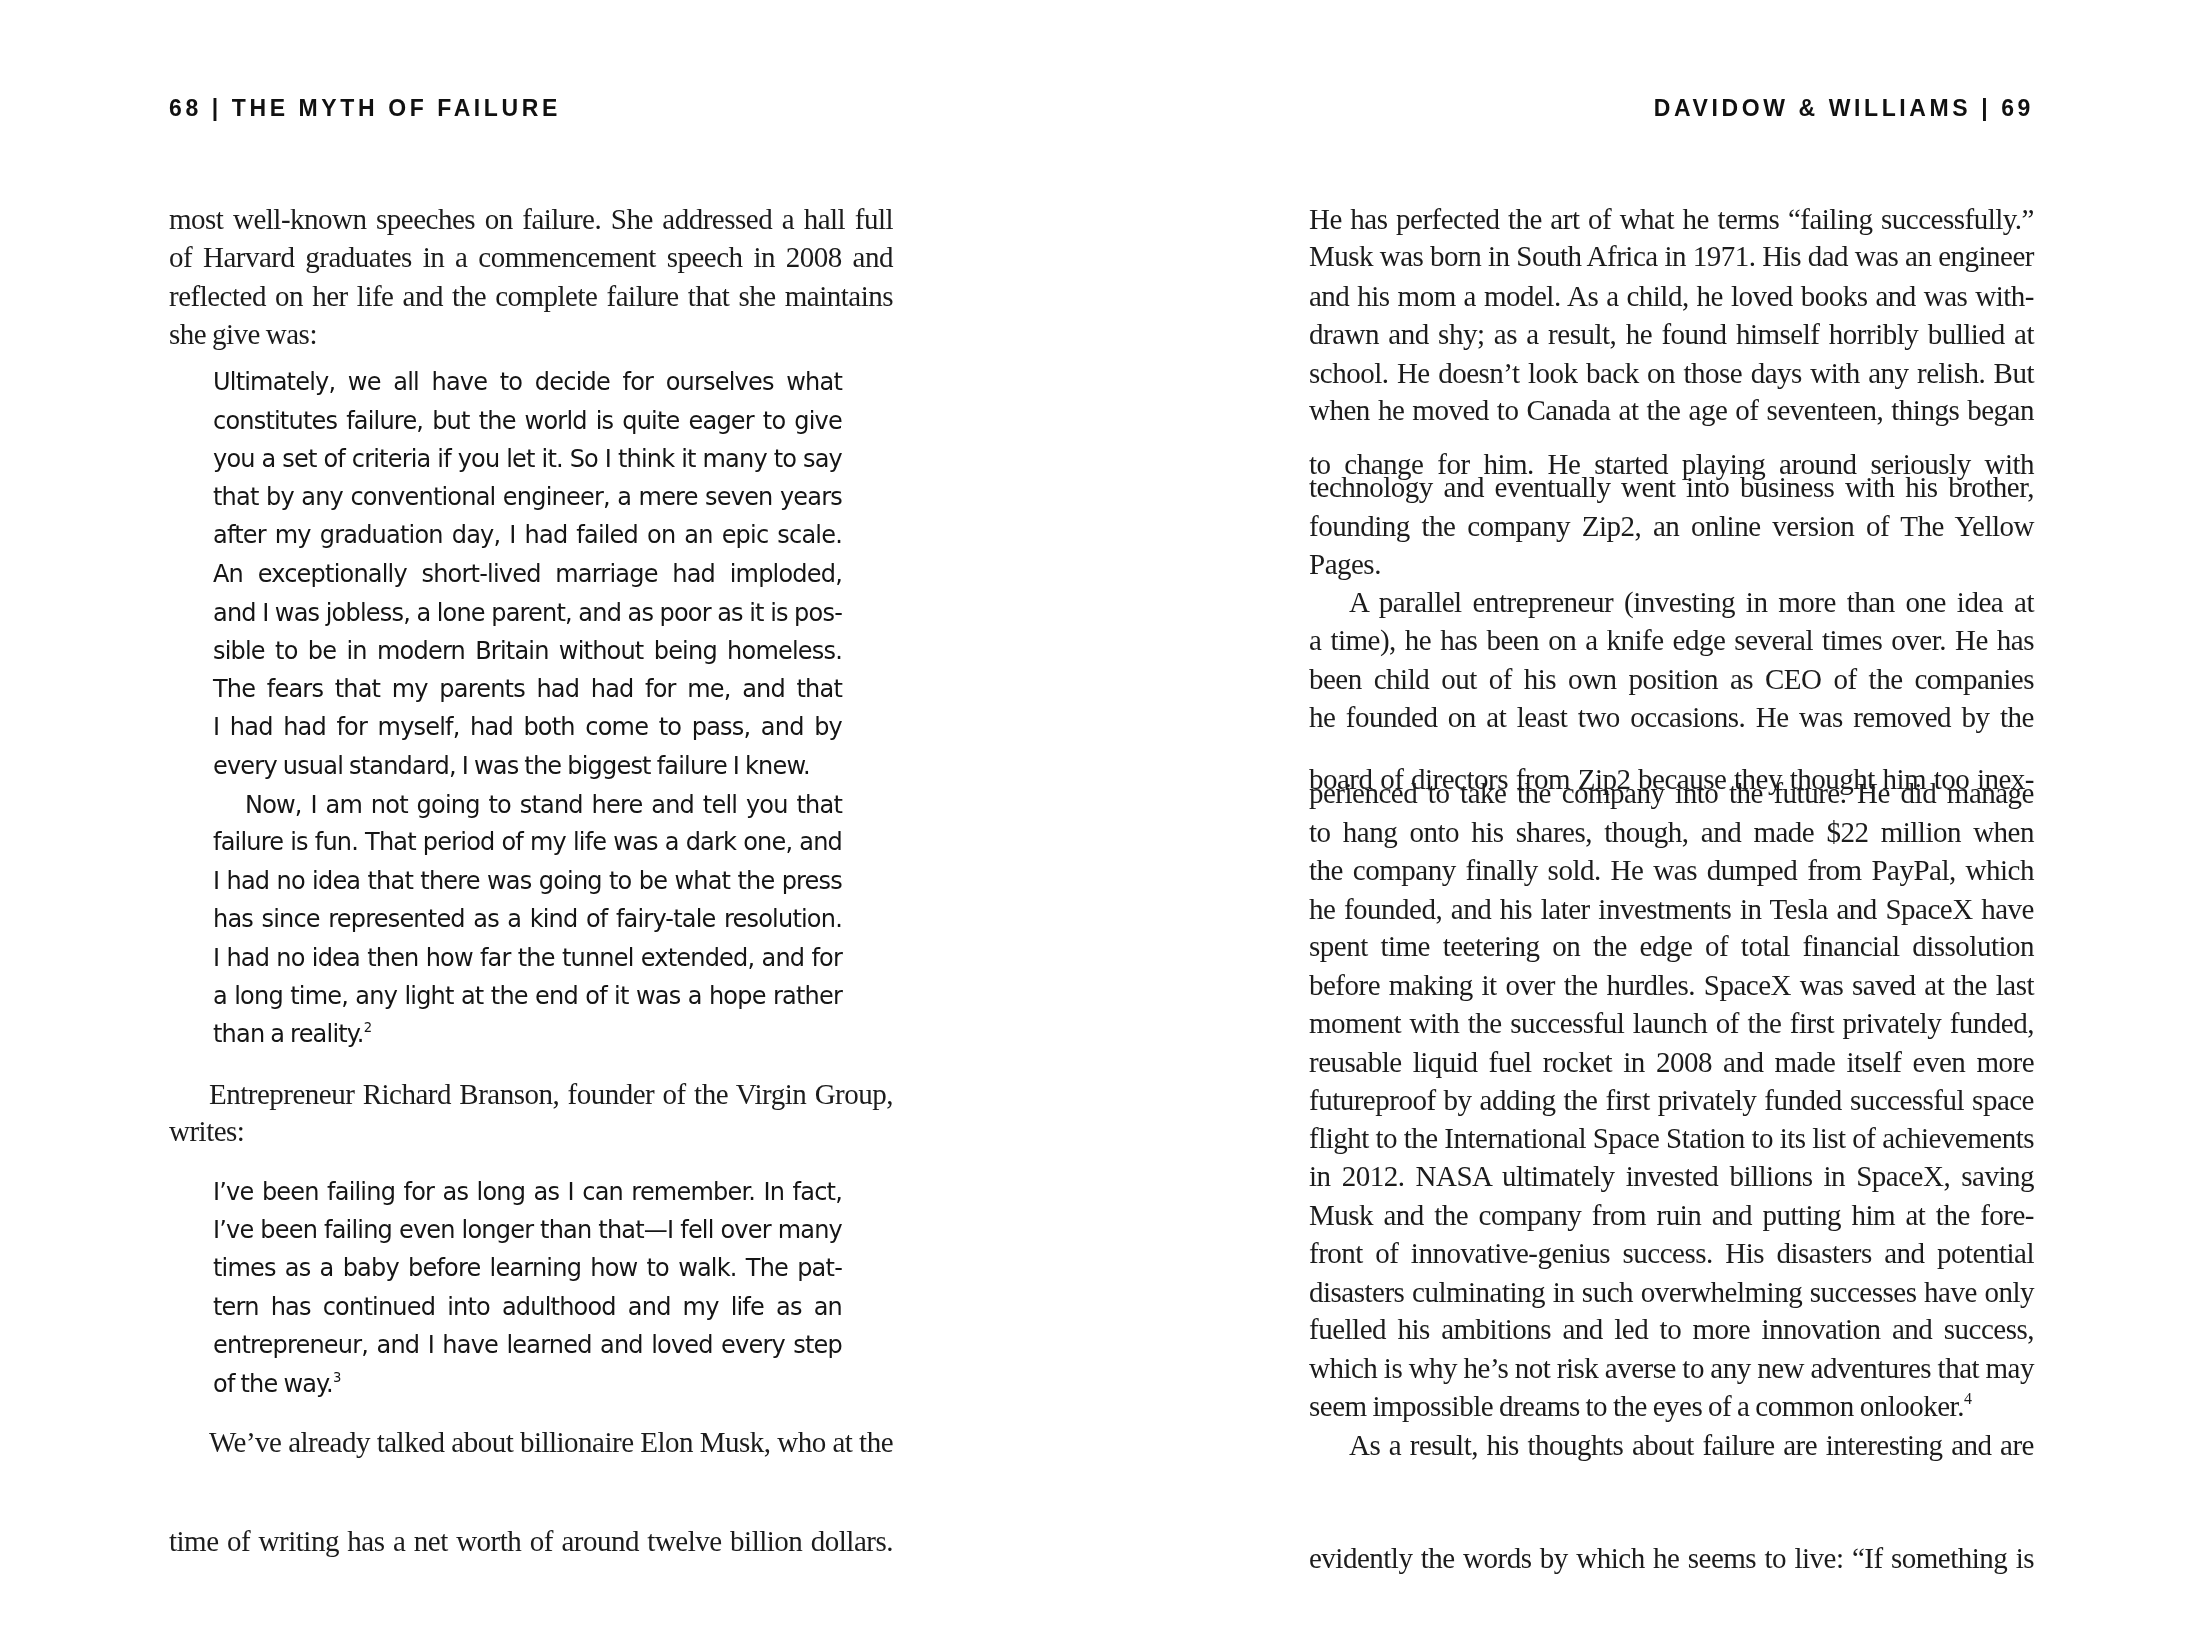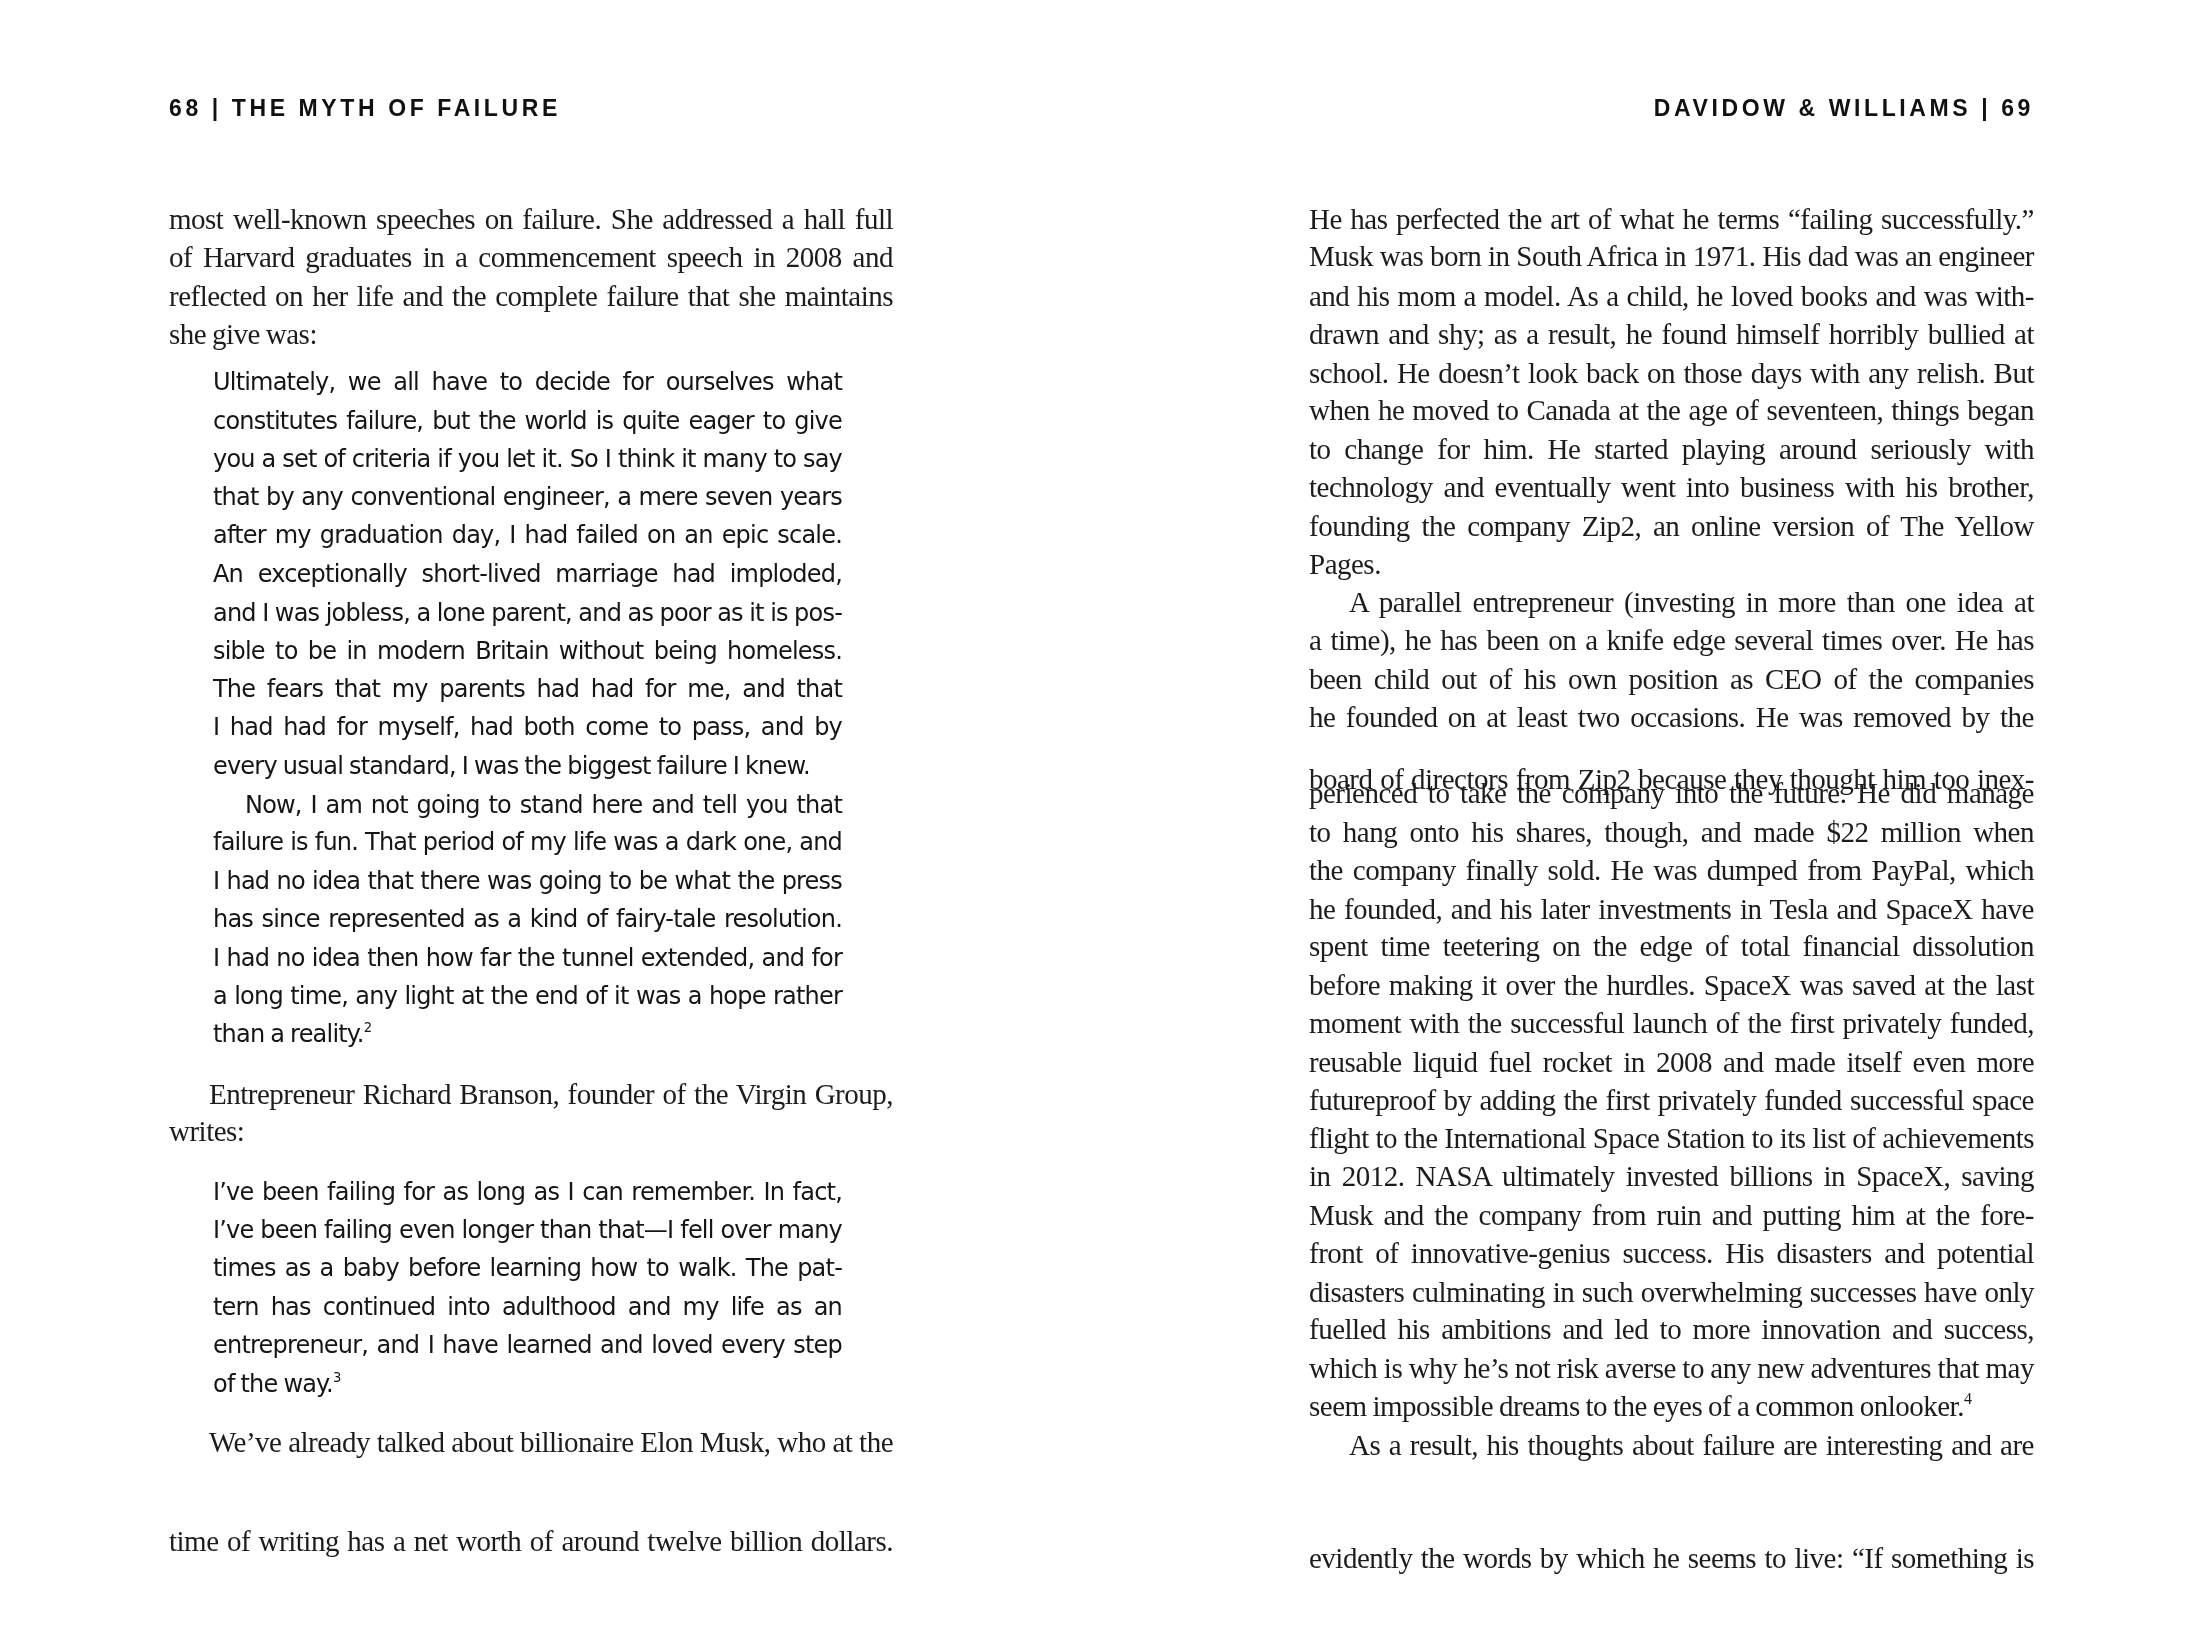--- a/index.html
+++ b/index.html
@@ -155,21 +155,21 @@
   <div class="running-head running-head-right">DAVIDOW &amp; WILLIAMS | 69</div>
 
   <div class="column col-right serif">
     <div>
       <div class="line" style="top:200px">He has perfected the art of what he terms “failing successfully.”</div>
       <div class="line" style="top:237px">Musk was born in South Africa in 1971. His dad was an engineer</div>
       <div class="line" style="top:277px">and his mom a model. As a child, he loved books and was with-</div>
       <div class="line" style="top:315px">drawn and shy; as a result, he found himself horribly bullied at</div>
       <div class="line" style="top:354px">school. He doesn’t look back on those days with any relish. But</div>
       <div class="line" style="top:391px">when he moved to Canada at the age of seventeen, things began</div>
-      <div class="line" style="top:430px">to change for him. He started playing around seriously with</div>
+      <div class="line" style="top:445px">to change for him. He started playing around seriously with</div>
       <div class="line" style="top:468px">technology and eventually went into business with his brother,</div>
       <div class="line" style="top:507px">founding the company Zip2, an online version of The Yellow</div>
       <div class="line last" style="top:545px">Pages.</div>
     </div>
 
     <div>
       <div class="line indent" style="top:583px">A parallel entrepreneur (investing in more than one idea at</div>
       <div class="line" style="top:621px">a time), he has been on a knife edge several times over. He has</div>
       <div class="line" style="top:660px">been child out of his own position as CEO of the companies</div>
       <div class="line" style="top:698px">he founded on at least two occasions. He was removed by the</div>

